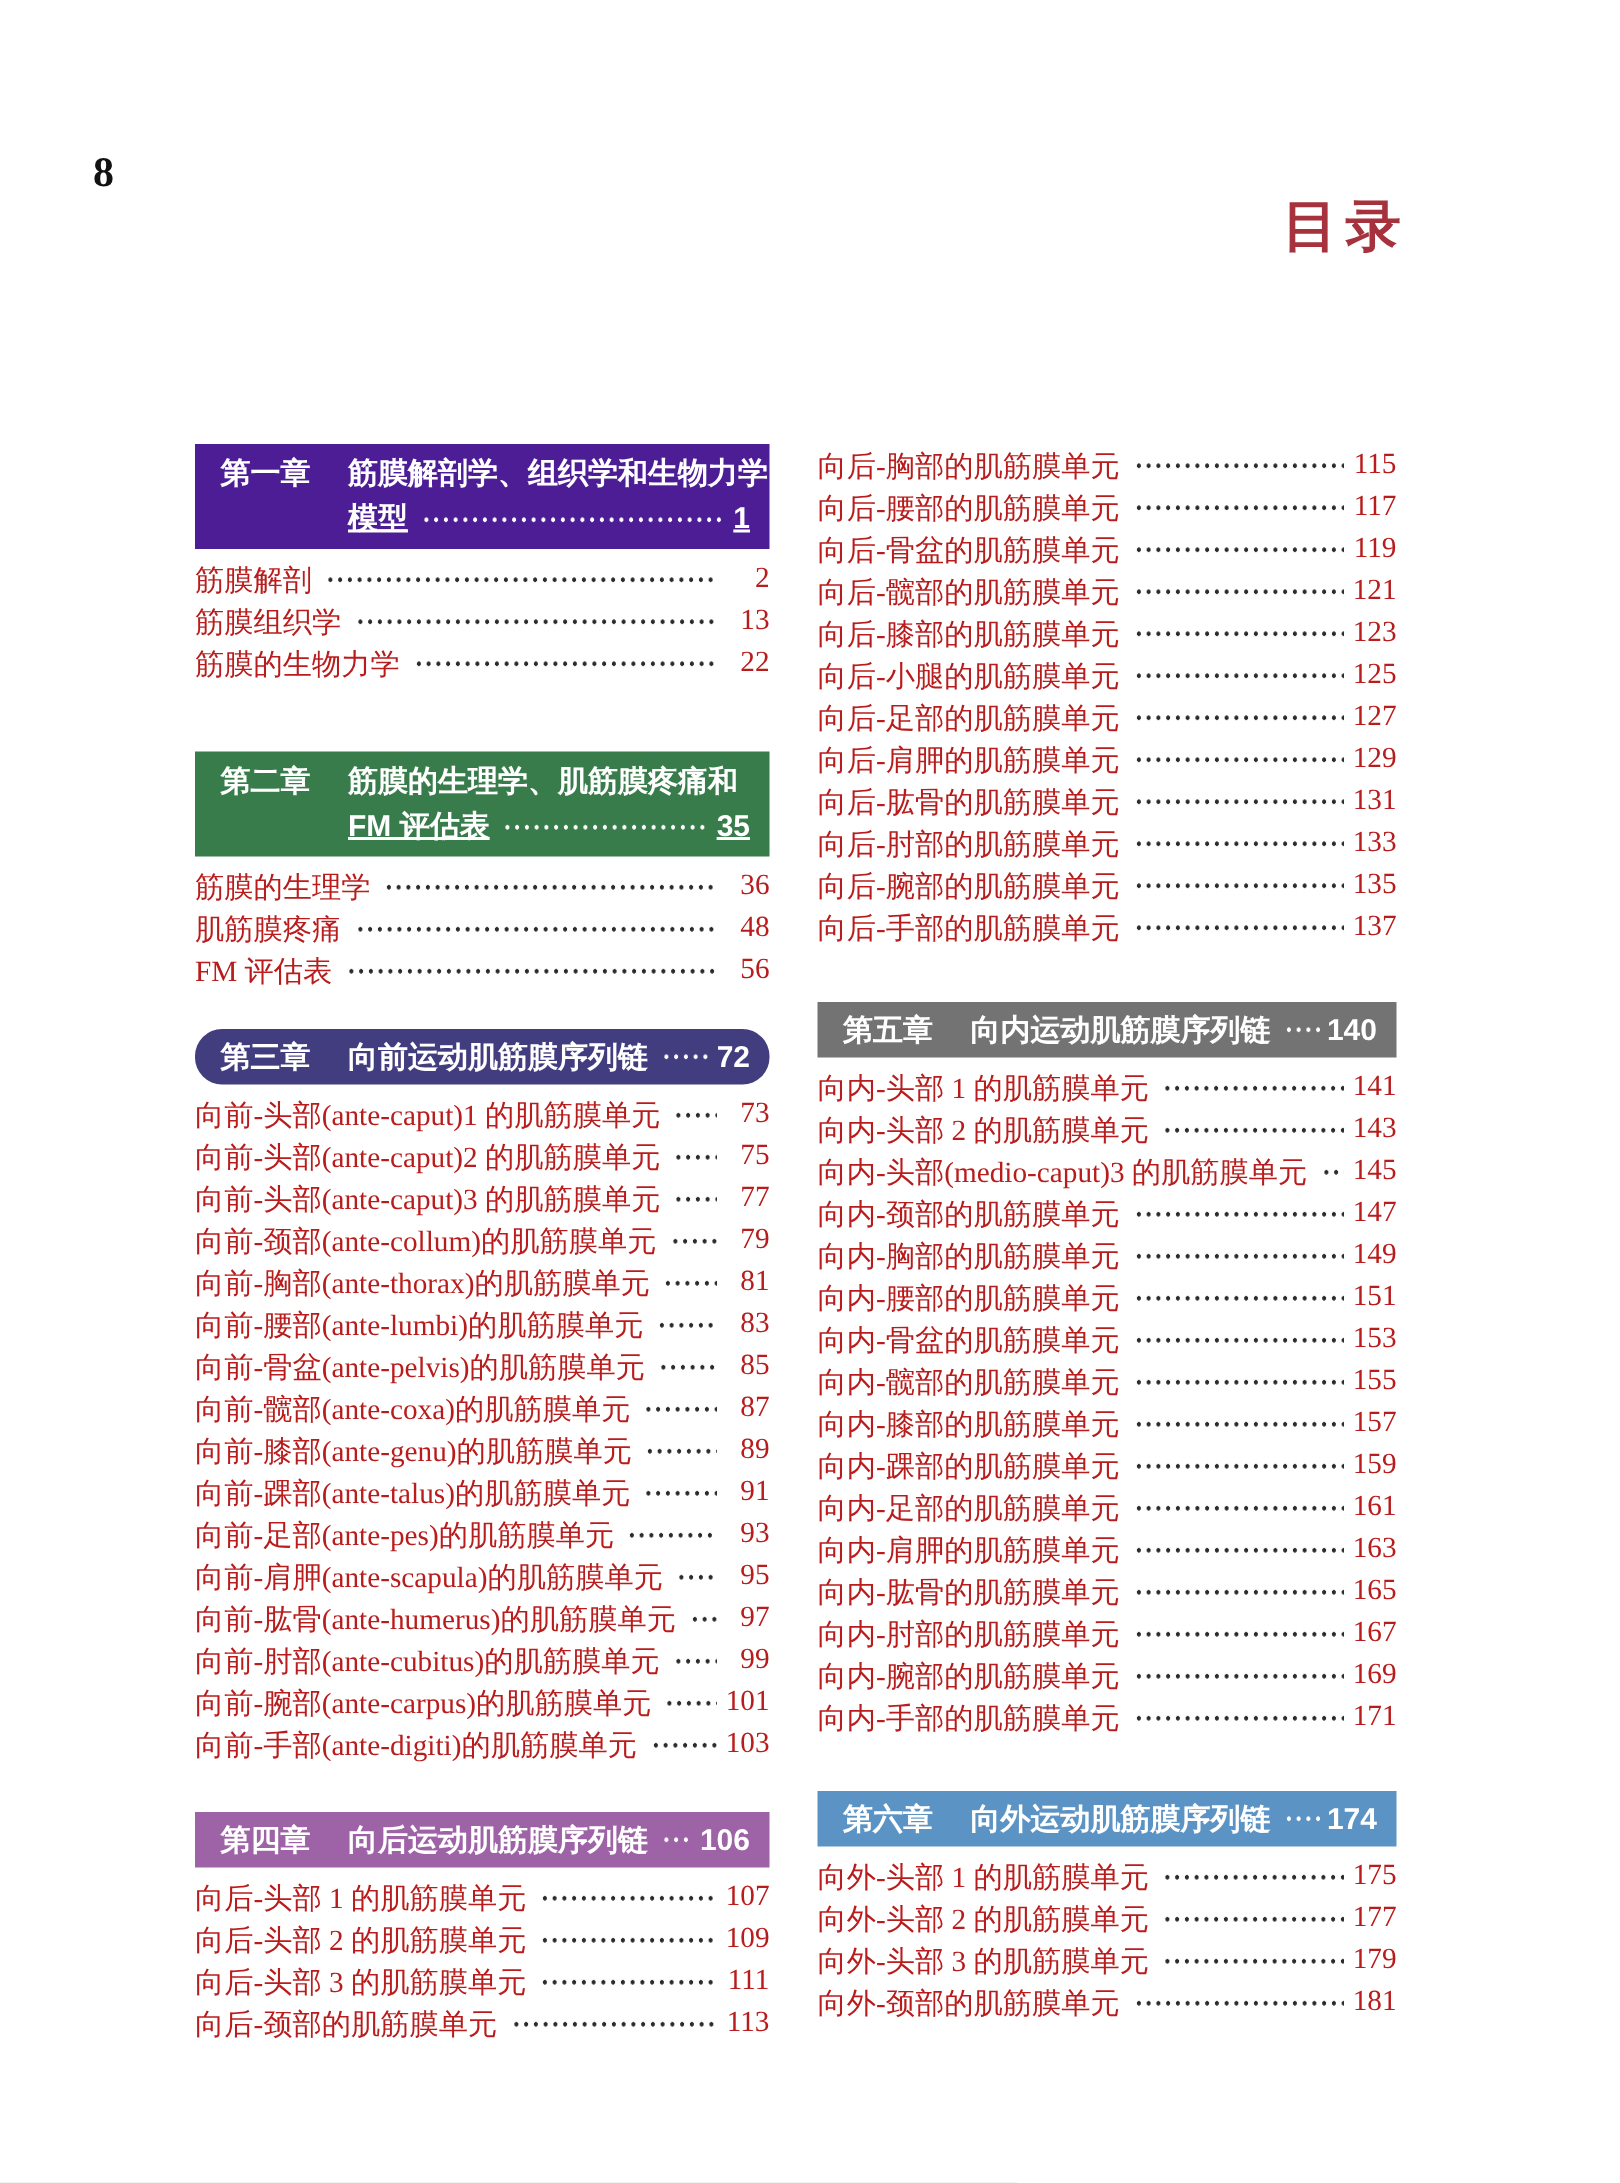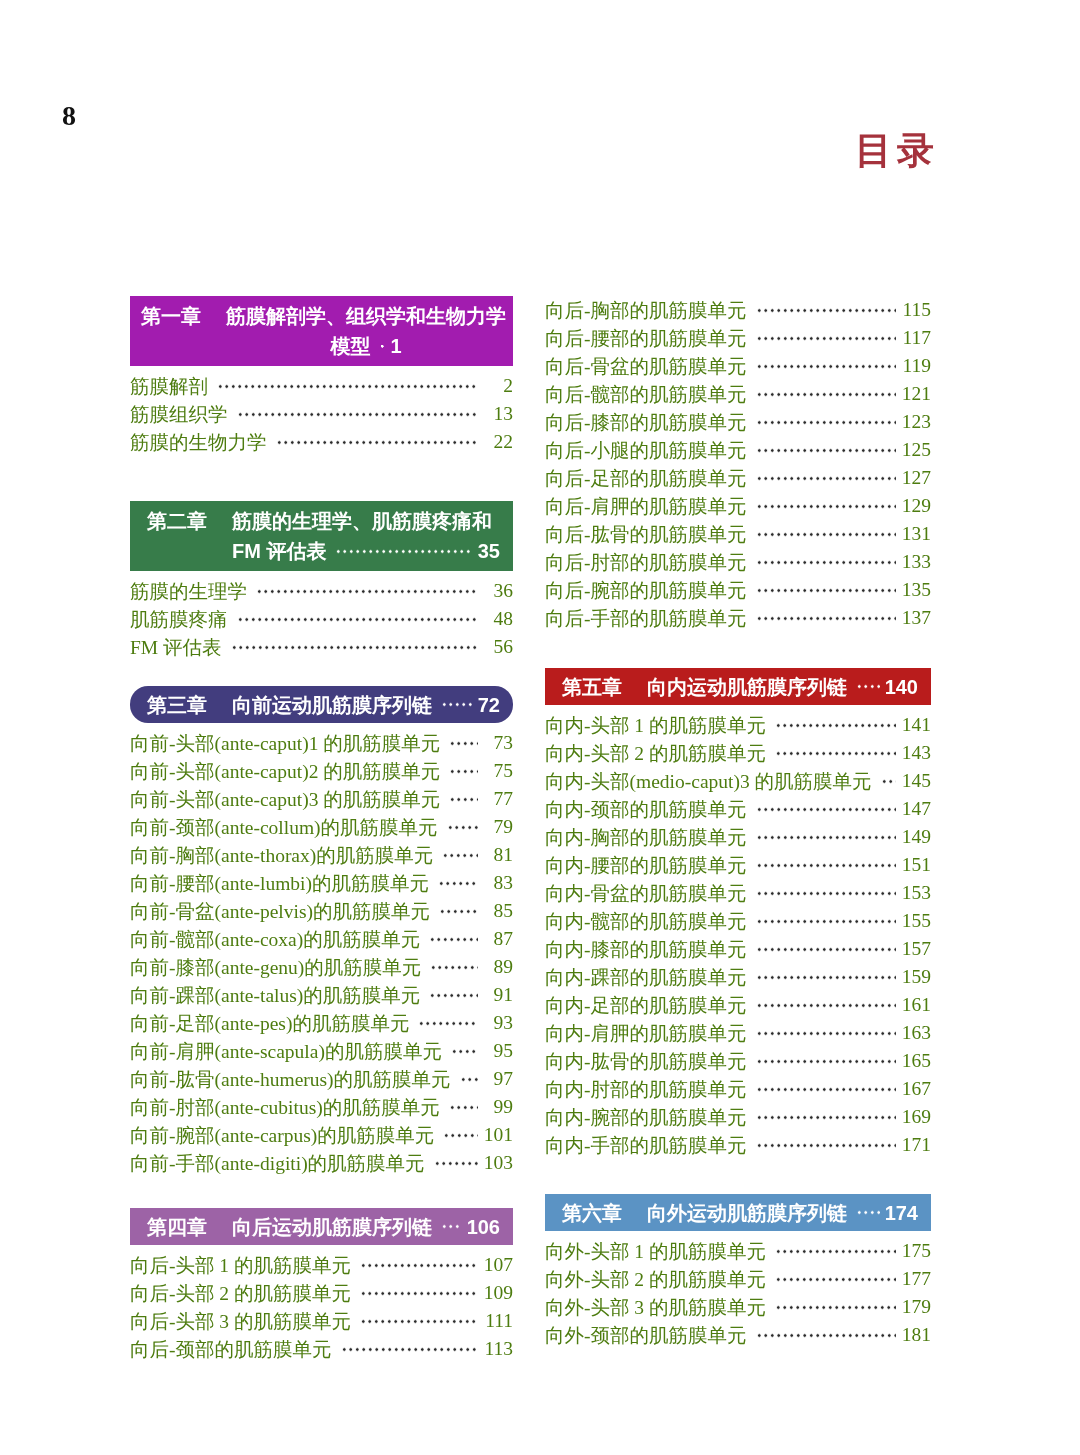--- a/index.html
+++ b/index.html
@@ -37,55 +37,55 @@
     font-family:"Liberation Sans","DejaVu Sans",sans-serif;
     font-weight:bold; font-size:20px;
     display:flex; flex-direction:column; justify-content:center;
     padding:0 13px 0 17px;
   }
   .chapter-header.one-line { height:37px; }
   .chapter-header.two-line { height:70px; }
   .header-row { display:flex; align-items:center; line-height:30px; }
   .header-row .chapter-label { margin-right:25px; white-space:nowrap; flex-shrink:0; }
   .header-row .chapter-title { white-space:nowrap; flex-shrink:0; }
-  .header-row.indent { padding-left:85px; }
+  .header-row.indent { padding-left:85px;text-decoration:underline; }
   .header-page { white-space:nowrap; flex-shrink:0; }
 
   .leader {
     flex:1 1 auto; min-width:6px;
     margin:0 5px 0 9px;
     align-self:stretch;
     background-image:radial-gradient(circle, #2b2b2b 1.2px, transparent 1.55px);
     background-size:6.5px 6.5px;
     background-repeat:repeat-x;
     background-position:left center;
   }
   .leader.white {
     background-image:radial-gradient(circle, #ffffff 1.2px, transparent 1.55px);
   }
 
   .toc-items { margin-top:6px; }
   .toc-section > .toc-items:first-child { margin-top:0; }
   .toc-item {
     display:flex; align-items:center;
-    height:28px; font-size:19.5px; color:#4d7c0f;
+    height:28px; font-size:19.5px; color:#b91c1c;
     overflow:hidden;
   }
   .item-label { white-space:nowrap; flex-shrink:0; }
   .item-page  { text-align:right; min-width:30px; white-space:nowrap; flex-shrink:0; }
 </style>
 </head>
 <body>
 
 <div class="page">
   <div class="page-number">8</div>
   <div class="doc-title">目录</div>
   <div class="toc-column" id="col-left">
       <div class="toc-section">
-        <div class="chapter-header two-line" style="background-color: #a21caf; align-items: center;">
+        <div class="chapter-header two-line" style="background-color: #4c1d95;">
           <div class="header-row">
             <span class="chapter-label">第一章</span>
             <span class="chapter-title">筋膜解剖学、组织学和生物力学</span>
           </div>
           <div class="header-row indent">
             <span class="chapter-title">模型</span>
             <span class="leader white"></span>
             <span class="header-page">1</span>
           </div>
         </div>
@@ -321,21 +321,21 @@
             <span class="item-page">135</span>
           </div>
           <div class="toc-item">
             <span class="item-label">向后-手部的肌筋膜单元</span>
             <span class="leader"></span>
             <span class="item-page">137</span>
           </div>
         </div>
       </div>
       <div class="toc-section">
-        <div class="chapter-header one-line" style="background-color: #b91c1c;">
+        <div class="chapter-header one-line" style="background-color: #737373;">
           <div class="header-row">
             <span class="chapter-label">第五章</span>
             <span class="chapter-title">向内运动肌筋膜序列链</span>
             <span class="leader white"></span>
             <span class="header-page">140</span>
           </div>
         </div>
         <div class="toc-items">
           <div class="toc-item">
             <span class="item-label">向内-头部 1 的肌筋膜单元</span>

